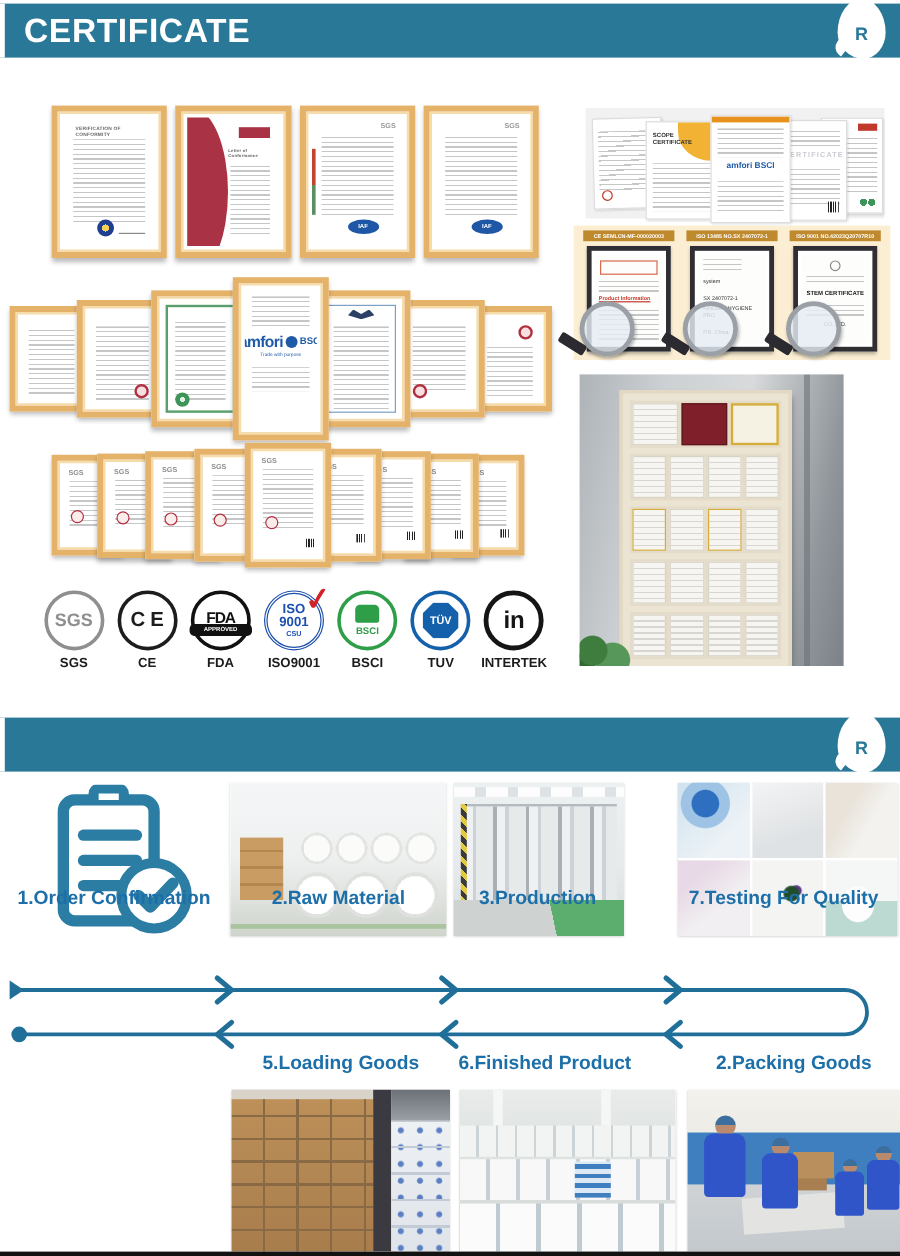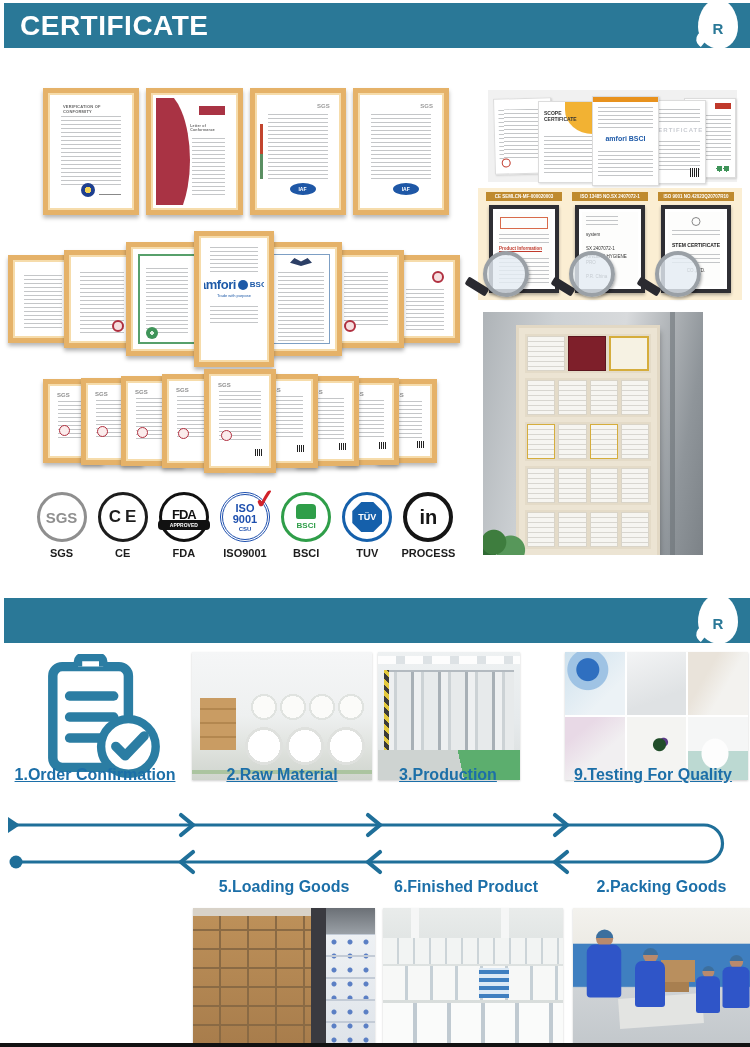--- a/index.html
+++ b/index.html
@@ -149,21 +149,21 @@
   .gold-cert { flex:1; background:#f6f2e3; border:2px solid #d5ad3c; }
   .plant { position:absolute; left:-6px; bottom:-8px; width:56px; height:52px;
     background:radial-gradient(circle at 30% 60%,#3e7d3e 0 12px,transparent 13px),
                radial-gradient(circle at 60% 75%,#57975a 0 14px,transparent 15px),
                radial-gradient(circle at 15% 85%,#2f6a33 0 10px,transparent 11px); }
   .window-bar { position:absolute; right:28px; top:0; bottom:0; width:5px; background:#6d7378; opacity:.6; }
 
   
   .photo { position:absolute; overflow:hidden; box-shadow:0 1px 2px rgba(0,0,0,.2); }
   .plabel { position:absolute; font-size:16px; font-weight:bold; color:#1c6fa8; text-align:center; }
-  .row-top-label { top:766px;text-decoration:underline; } .row-bot-label { top:878px; }
+  .row-top-label { top:740px; } .row-bot-label { top:878px; }
 
   .order-icon { position:absolute; left:36px; top:654px; width:126px; height:126px; }
 
   #p-raw { left:192px; top:652px; width:180px; height:128px;
     background:linear-gradient(180deg,#f5f6f7 0%,#eef0f0 50%,#e0e3df 74%,#cfd4cd 100%); }
   .raw-boxes { position:absolute; left:8px; top:46px; width:36px; height:52px;
     background:repeating-linear-gradient(0deg,#c99c63 0 12px,#b3874f 12px 14px); }
   .raw-rolls-back { position:absolute; left:58px; top:40px; width:116px; height:30px;
     background:radial-gradient(circle at 14px 15px,#fbfbf9 0 11px,#e0e3e0 11px 13px,transparent 13px); background-size:29px 30px; }
   .raw-rolls-front { position:absolute; left:52px; top:70px; width:124px; height:48px;
@@ -448,21 +448,21 @@
     <div class="badge b-tuv">
       <div class="circ">
           <div class="tuv-oct">TÜV</div>
         </div>
       <div class="badge-label">TUV</div>
     </div>
     <div class="badge b-int">
       <div class="circ">
           <span class="big">in</span>
         </div>
-      <div class="badge-label">PROCESS</div>
+      <div class="badge-label">INTERTEK</div>
     </div>
   </div>
 
   <div class="paper-panel">
     <div class="paper" id="pp1">
       <div class="tlines" style="top:10px;height:50px;"></div>
       <div class="stamp"></div>
     </div>
     <div class="paper" id="pp2">
       <div class="yellow-blob"></div>
@@ -603,36 +603,36 @@
     <div class="tc tc2"></div>
     <div class="tc tc3"></div>
     <div class="tc tc4"></div>
     <div class="tc tc5"></div>
     <div class="tc tc6"></div>
   </div>
 
   <div class="plabel row-top-label" style="left:0;width:190px;">1.Order Confirmation</div>
   <div class="plabel row-top-label" style="left:190px;width:184px;">2.Raw Material</div>
   <div class="plabel row-top-label" style="left:374px;width:148px;">3.Production</div>
-  <div class="plabel row-top-label" style="left:556px;width:194px;">9.Testing For Quality</div>
+  <div class="plabel row-top-label" style="left:556px;width:194px;">7.Testing For Quality</div>
 
   <svg class="flow" width="750" height="68" viewBox="0 0 750 68">
     <path d="M10 13 H704 A18.5 18.5 0 0 1 704 50 H20" fill="none" stroke="#1f6f99" stroke-width="3.2"></path>
     <polygon points="8,5 8,21 20,13" fill="#1f6f99"></polygon>
     <circle cx="16" cy="50" r="6.5" fill="#1f6f99"></circle>
     <path d="M181 3 L193 13 L181 23" fill="none" stroke="#1f6f99" stroke-width="4.2" stroke-linecap="round"></path>
     <path d="M368 3 L380 13 L368 23" fill="none" stroke="#1f6f99" stroke-width="4.2" stroke-linecap="round"></path>
     <path d="M555 3 L567 13 L555 23" fill="none" stroke="#1f6f99" stroke-width="4.2" stroke-linecap="round"></path>
     <path d="M193 40 L181 50 L193 60" fill="none" stroke="#1f6f99" stroke-width="4.2" stroke-linecap="round"></path>
     <path d="M380 40 L368 50 L380 60" fill="none" stroke="#1f6f99" stroke-width="4.2" stroke-linecap="round"></path>
     <path d="M567 40 L555 50 L567 60" fill="none" stroke="#1f6f99" stroke-width="4.2" stroke-linecap="round"></path>
   </svg>
 
   <div class="plabel row-bot-label" style="left:193px;width:182px;">5.Loading Goods</div>
-  <div class="plabel row-bot-label" style="left:376px;width:180px;">6.Finished Product</div>
+  <div class="plabel row-bot-label" style="left:364px;width:180px;">6.Finished Product</div>
   <div class="plabel row-bot-label" style="left:573px;width:177px;">2.Packing Goods</div>
 
 
   <div class="photo" id="p-load">
     <div class="load-cartons"></div>
     <div class="load-frame"></div>
     <div class="load-top"></div>
     <div class="load-bales"></div>
   </div>
 

